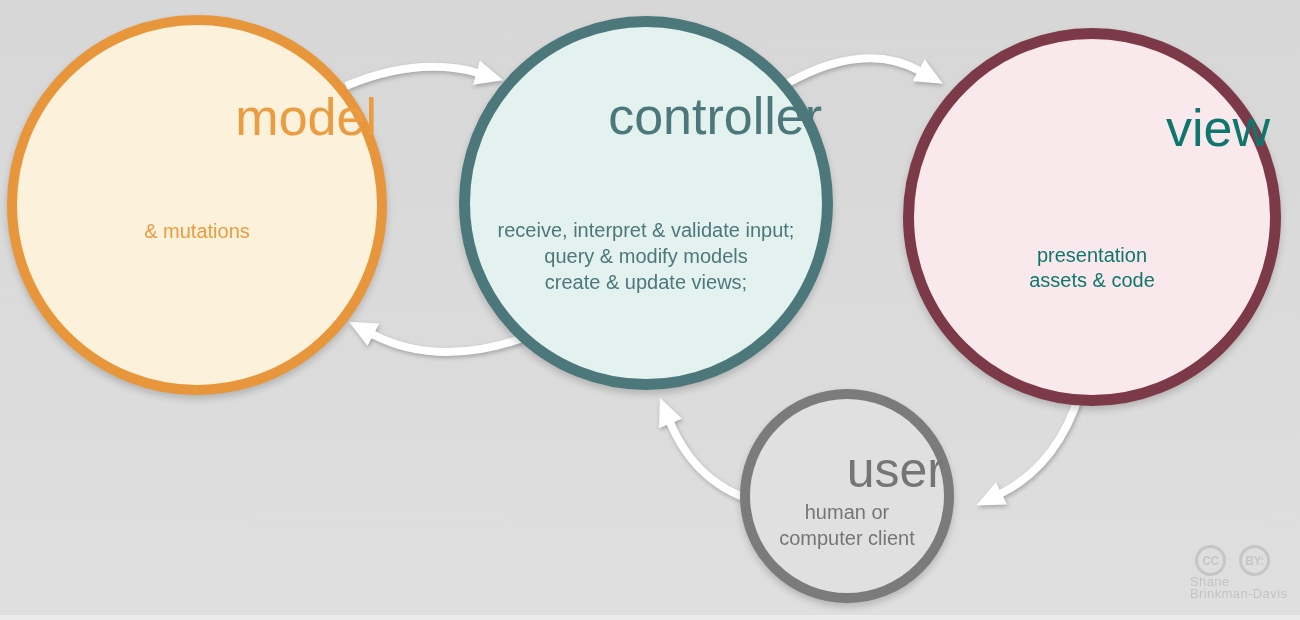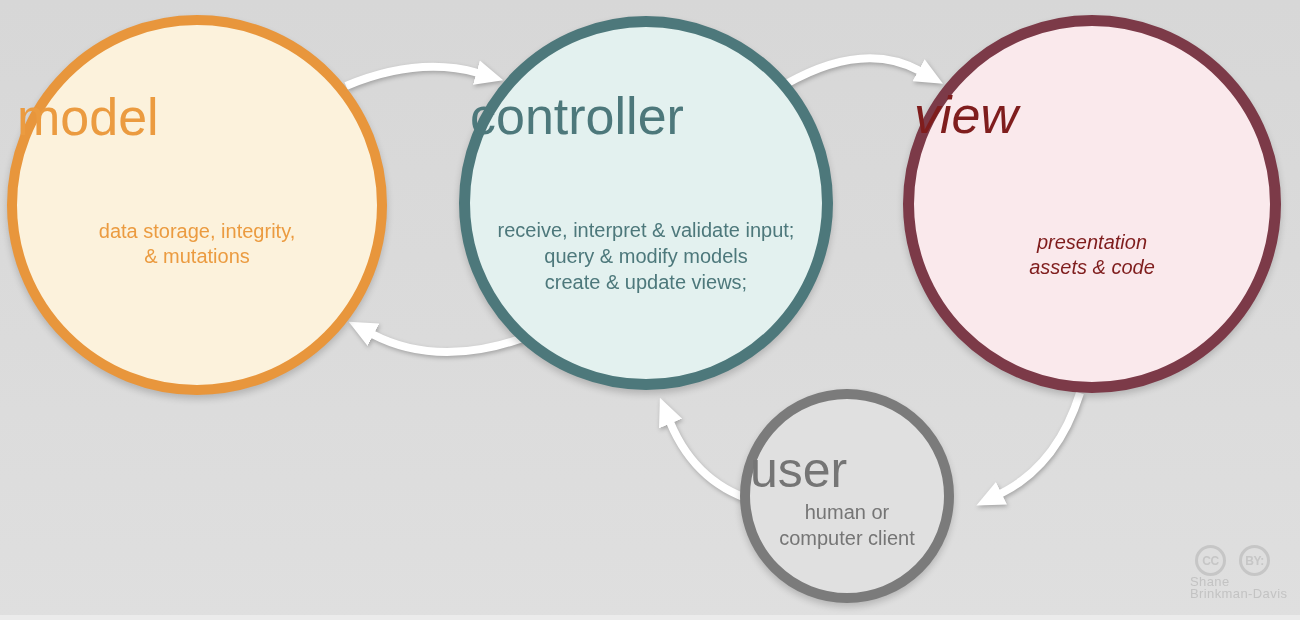--- a/index.html
+++ b/index.html
@@ -30,21 +30,21 @@
   
   .circle {
     position: absolute;
     border-radius: 50%;
     box-sizing: border-box;
     z-index: 2;
     box-shadow: 0 4px 7px rgba(0,0,0,0.18);
   }
   .circle .title {
     position: absolute; left: 0; right: 0;
-    text-align: left;
+    text-align: right;
     font-weight: 400;
     letter-spacing: 0px;
   }
   .circle .desc {
     position: absolute; left: 0; right: 0;
     text-align: center;
     font-weight: 400;
   }
 
   .circle.model {
@@ -59,25 +59,24 @@
   .circle.controller {
     left: 459px; top: 16px; width: 374px; height: 374px;
     border: 11px solid #4d787b;
     background: #e3f1ef;
     color: #4d787b;
   }
   .circle.controller .title { top: 61px; font-size: 52px; line-height: 56px; }
   .circle.controller .desc  { top: 190px; font-size: 20px; line-height: 26px; }
 
   .circle.view {
-    left: 903px; top: 15px; width: 378px; height: 378px;
+    left: 903px; top: 28px; width: 378px; height: 378px;
     border: 11px solid #7c3a48;
     background: #fae9ec;
-    color: #7f1d1d;
-    font-style: italic;
+    color: #0f766e;
   }
   .circle.view .title { top: 61px; font-size: 52px; line-height: 56px; }
   .circle.view .desc  { top: 204px; font-size: 20px; line-height: 25px; }
 
   .circle.user {
     left: 740px; top: 389px; width: 214px; height: 214px;
     border: 10px solid #7b7b7b;
     background: #e0e0e0;
     color: #757575;
   }
@@ -135,21 +134,20 @@
     <path class="arrow" d="M 346,86 Q 418,56 478,73" marker-end="url(#ah)" stroke="#ffffff"></path>
     <path class="arrow" d="M 786,84 Q 864,40 920,71" marker-end="url(#ah)" stroke="#ffffff"></path>
     <path class="arrow" d="M 523,338 Q 437,368 372,334" marker-end="url(#ah)" stroke="#ffffff"></path>
     <path class="arrow" d="M 762,503 Q 697,487 670,422" marker-end="url(#ah)" stroke="#ffffff"></path>
     <path class="arrow" d="M 1080,393 Q 1057,466 1000,494" marker-end="url(#ah)" stroke="#ffffff"></path>
   </svg>
 
   <div class="circle model">
     <div class="title">model</div>
     <div class="desc">
-      <div>data storage, integrity,</div>
       <div>&amp; mutations</div>
     </div>
   </div>
 
   <div class="circle controller">
     <div class="title">controller</div>
     <div class="desc">
       <div>receive, interpret &amp; validate input;</div>
       <div>query &amp; modify models</div>
       <div>create &amp; update views;</div>

